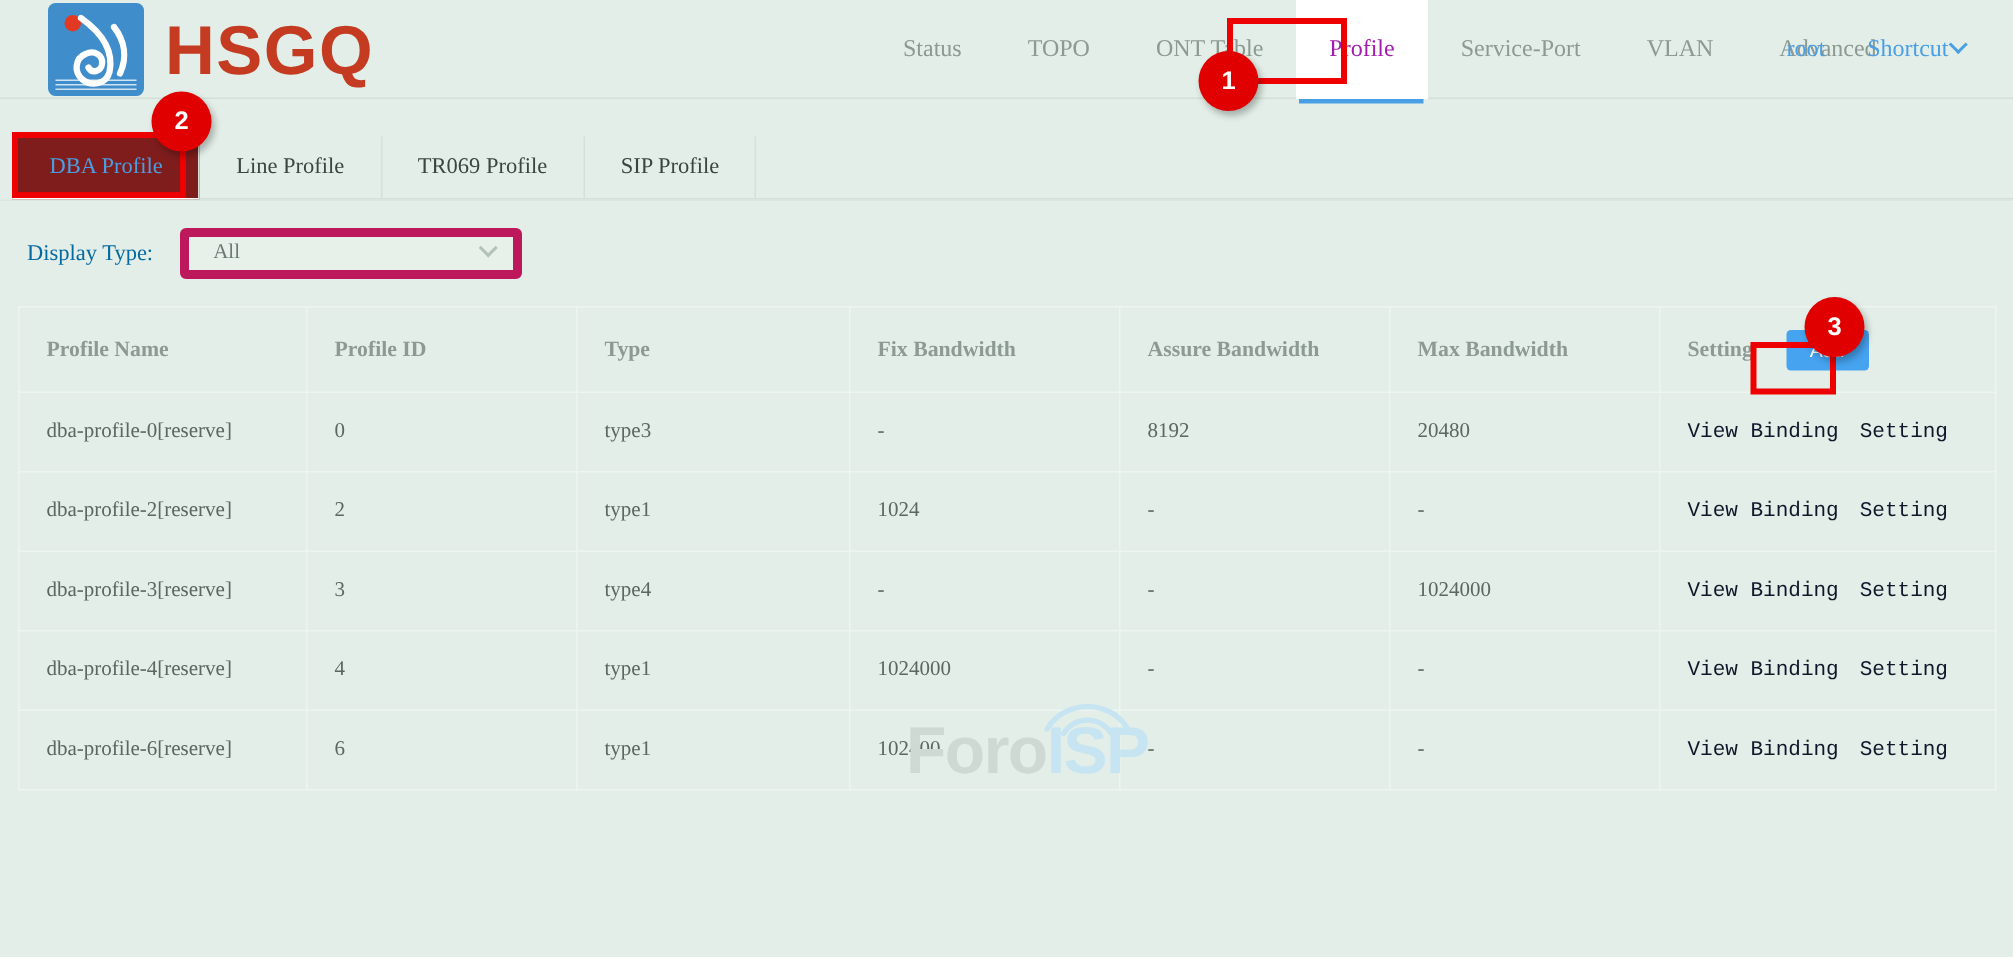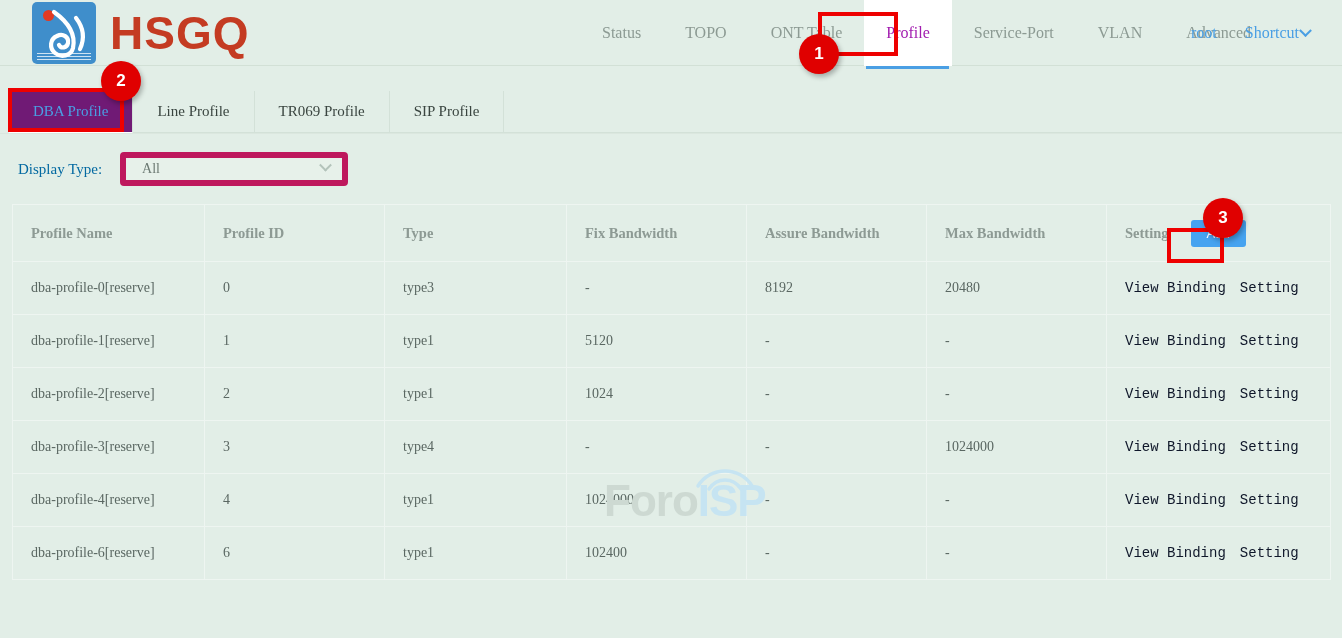--- a/index.html
+++ b/index.html
@@ -146,21 +146,21 @@
     color: #3a4540;
     padding: 0 24px;
     line-height: 41px;
     border-right: 1px solid #d3e1d8;
     cursor: pointer;
     white-space: nowrap;
   }
   .subtab:first-child { border-left: 1px solid #d3e1d8; }
   .subtab.active {
     color: #4a9fe4;
-    background: #701a75;
+    background: #7f1d1d;
     border-bottom: 1px solid #ffffff;
     margin-bottom: -1px;
   }
   .subtabs-filler { flex: 1; }
 
   
   .filterbar {
     height: 70px;
     display: flex;
     align-items: center;
@@ -380,31 +380,20 @@
         <td class="c-id">0</td>
         <td class="c-type">type3</td>
         <td class="c-fix">-</td>
         <td class="c-ass">8192</td>
         <td class="c-max">20480</td>
         <td class="c-set">
           <span class="link">View Binding</span><span class="link">Setting</span>
         </td>
       </tr>
 
-      <tr>
-        <td class="c-name">dba-profile-1[reserve]</td>
-        <td class="c-id">1</td>
-        <td class="c-type">type1</td>
-        <td class="c-fix">5120</td>
-        <td class="c-ass">-</td>
-        <td class="c-max">-</td>
-        <td class="c-set">
-          <span class="link">View Binding</span><span class="link">Setting</span>
-        </td>
-      </tr>
 
       <tr>
         <td class="c-name">dba-profile-2[reserve]</td>
         <td class="c-id">2</td>
         <td class="c-type">type1</td>
         <td class="c-fix">1024</td>
         <td class="c-ass">-</td>
         <td class="c-max">-</td>
         <td class="c-set">
           <span class="link">View Binding</span><span class="link">Setting</span>

